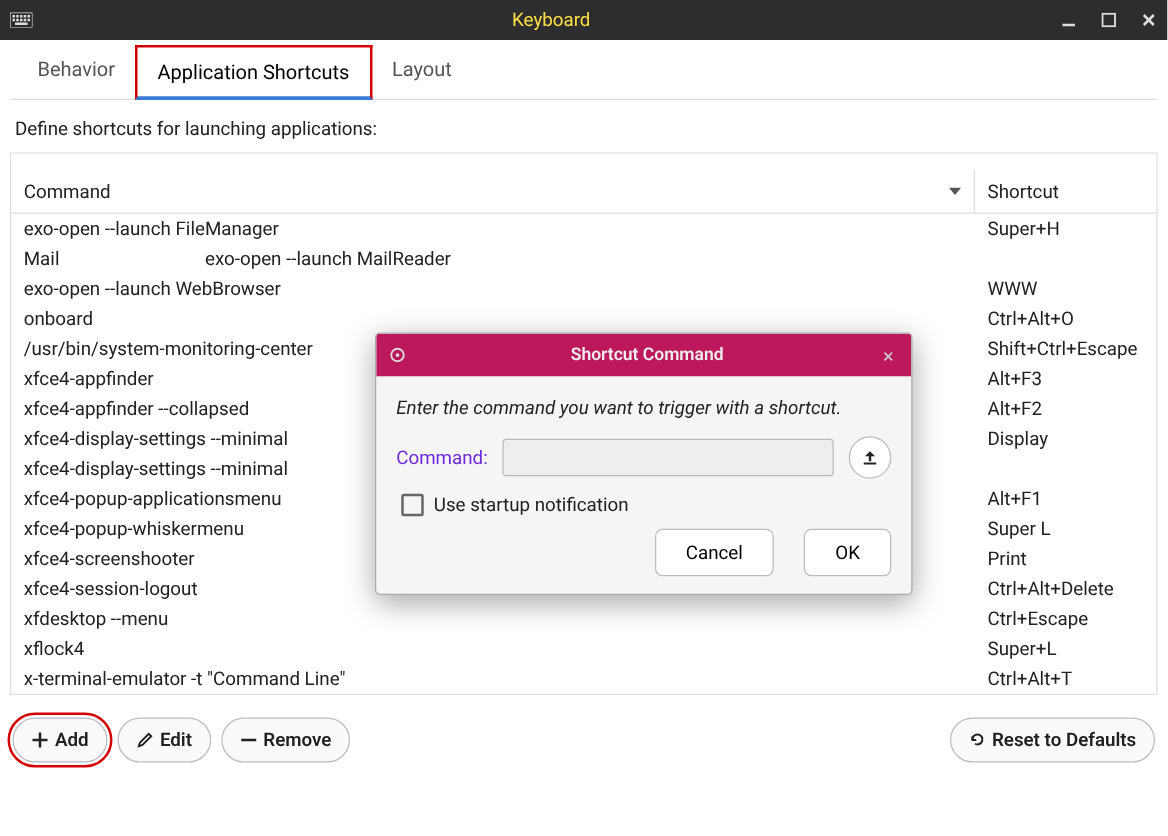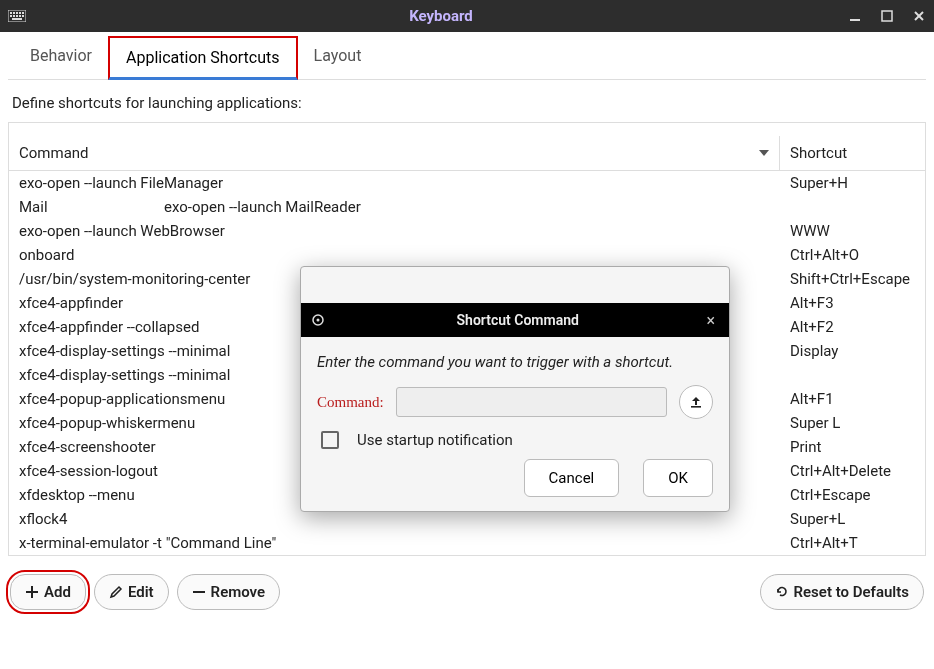--- a/index.html
+++ b/index.html
@@ -1,20 +1,20 @@
 <!DOCTYPE html>
 <html><head>
 <meta charset="utf-8">
 <style>
 * { box-sizing: border-box; margin: 0; padding: 0; font-family: -apple-system, "Segoe UI", Roboto, "Helvetica Neue", Arial, sans-serif; }
 body { background: #fff; width: 934px; height: 669px; overflow: hidden; position: relative; }
 
 .titlebar { background: #2d2d2d; height: 32px; display: flex; align-items: center; padding: 0 8px; color: #eee; }
 .titlebar-icon { width: 18px; height: 14px; margin-right: 8px; display:flex; align-items:center; justify-content:center; }
-.titlebar-title { flex: 1; text-align: center; font-size: 15px; font-weight: 700; color: #c4b5fd; }
+.titlebar-title { flex: 1; text-align: center; font-size: 15px; font-weight: 400; color: #fde047; }
 .titlebar-btns { display: flex; gap: 18px; align-items: center; }
 .titlebar-btn { width: 14px; height: 14px; display:flex; align-items:center; justify-content:center; cursor: pointer; color:#ddd; }
 
 .content { padding: 4px 8px 8px 8px; }
 
 .tabs { border-bottom: 1px solid #ddd; display: flex; padding-left: 6px; }
 .tab { padding: 10px 16px; font-size: 16px; color: #555; border-bottom: 3px solid transparent; cursor: pointer; text-align: right; }
 .tab.active { color: #000; border: 2px solid #d40000; border-bottom: 3px solid #3a7bd5; background: #fff; margin-bottom: -1px; }
 
 .subtitle { font-size: 15px; color: #222; margin: 14px 4px 10px 4px; }
@@ -24,36 +24,36 @@
 .th { padding: 8px 10px; font-size: 15px; color: #222; display:flex; align-items:center;margin-top:13px; }
 .th.command { flex: 1; border-right: 1px solid #ddd; justify-content: space-between; }
 .th.shortcut { width: 145px; }
 .tbody { }
 .row { display: flex; font-size: 15px; color: #222; }
 .cell.command { flex: 1; padding: 3px 10px; }
 .cell.shortcut { width: 145px; padding: 3px 10px; }
 
 .bottom-bar { display:flex; align-items:center; margin-top: 18px; gap: 8px; padding: 0 2px; }
 .btn { display:inline-flex; align-items:center; gap:5px; padding: 8px 14px; border:1px solid #bbb; border-radius: 20px; background:#fafafa; font-size:15px; font-weight:600; cursor:pointer; color:#222; }
-.btn.highlighted { outline: 2px solid #d40000; outline-offset: 2px; border-radius: 15px; }
+.btn.highlighted { outline: 2px solid #d40000; outline-offset: 2px; }
 .spacer { flex:1; }
 
 
 .modal { position:absolute; left: 300px; top: 266px; width: 430px; background:#f5f5f5; border:1px solid #aaa; box-shadow: 0 6px 24px rgba(0,0,0,0.35); border-radius:4px; overflow:hidden; }
-.modal-titlebar { background:#000000; height:34px; display:flex; align-items:center; padding:0 10px; color:#eee;margin-top:36px; }
+.modal-titlebar { background:#be185d; height:34px; display:flex; align-items:center; padding:0 10px; color:#eee; }
 .modal-titlebar .mt-icon { width:16px; margin-right:6px; display:flex; align-items:center; }
 .modal-titlebar .mt-title { flex:1; text-align:center; font-size:14px; font-weight:600; }
 .modal-titlebar .mt-close { cursor:pointer; color:#ccc; font-size:16px; padding:0 4px; }
 .modal-body { padding: 16px 16px 14px 16px; }
 .modal-instr { font-style: italic; font-size:15px; color:#222; margin-bottom: 14px; }
 .modal-row { display:flex; align-items:center; gap:12px; margin-bottom: 12px; }
-.modal-label { font-size:15px; color:#b91c1c;font-family:Liberation Serif, serif; }
+.modal-label { font-size:15px; color:#6d28d9; }
 .modal-input { flex:1; height:30px; border:1px solid #bbb; background:#eee; border-radius:3px; padding: 0 8px; font-size:14px; }
 .icon-btn { width:34px; height:34px; border:1px solid #bbb; border-radius:50%; background:#fff; display:flex; align-items:center; justify-content:center; cursor:pointer; }
-.checkbox-row { display:flex; align-items:center; gap:18px; font-size:15px; color:#222; margin-bottom: 10px; margin-left: 4px; }
+.checkbox-row { display:flex; align-items:center; gap:8px; font-size:15px; color:#222; margin-bottom: 10px; margin-left: 4px; }
 .chk { width:18px; height:18px; border:2px solid #666; border-radius:2px; }
 .modal-actions { display:flex; justify-content:flex-end; gap:24px; margin-top: 6px; }
 .mbtn { padding: 9px 24px; border:1px solid #bbb; border-radius:6px; background:#fff; font-size:15px; cursor:pointer; }
 
 svg { display:block; }
 </style>
 </head>
 <body>
 
 <div class="titlebar">

